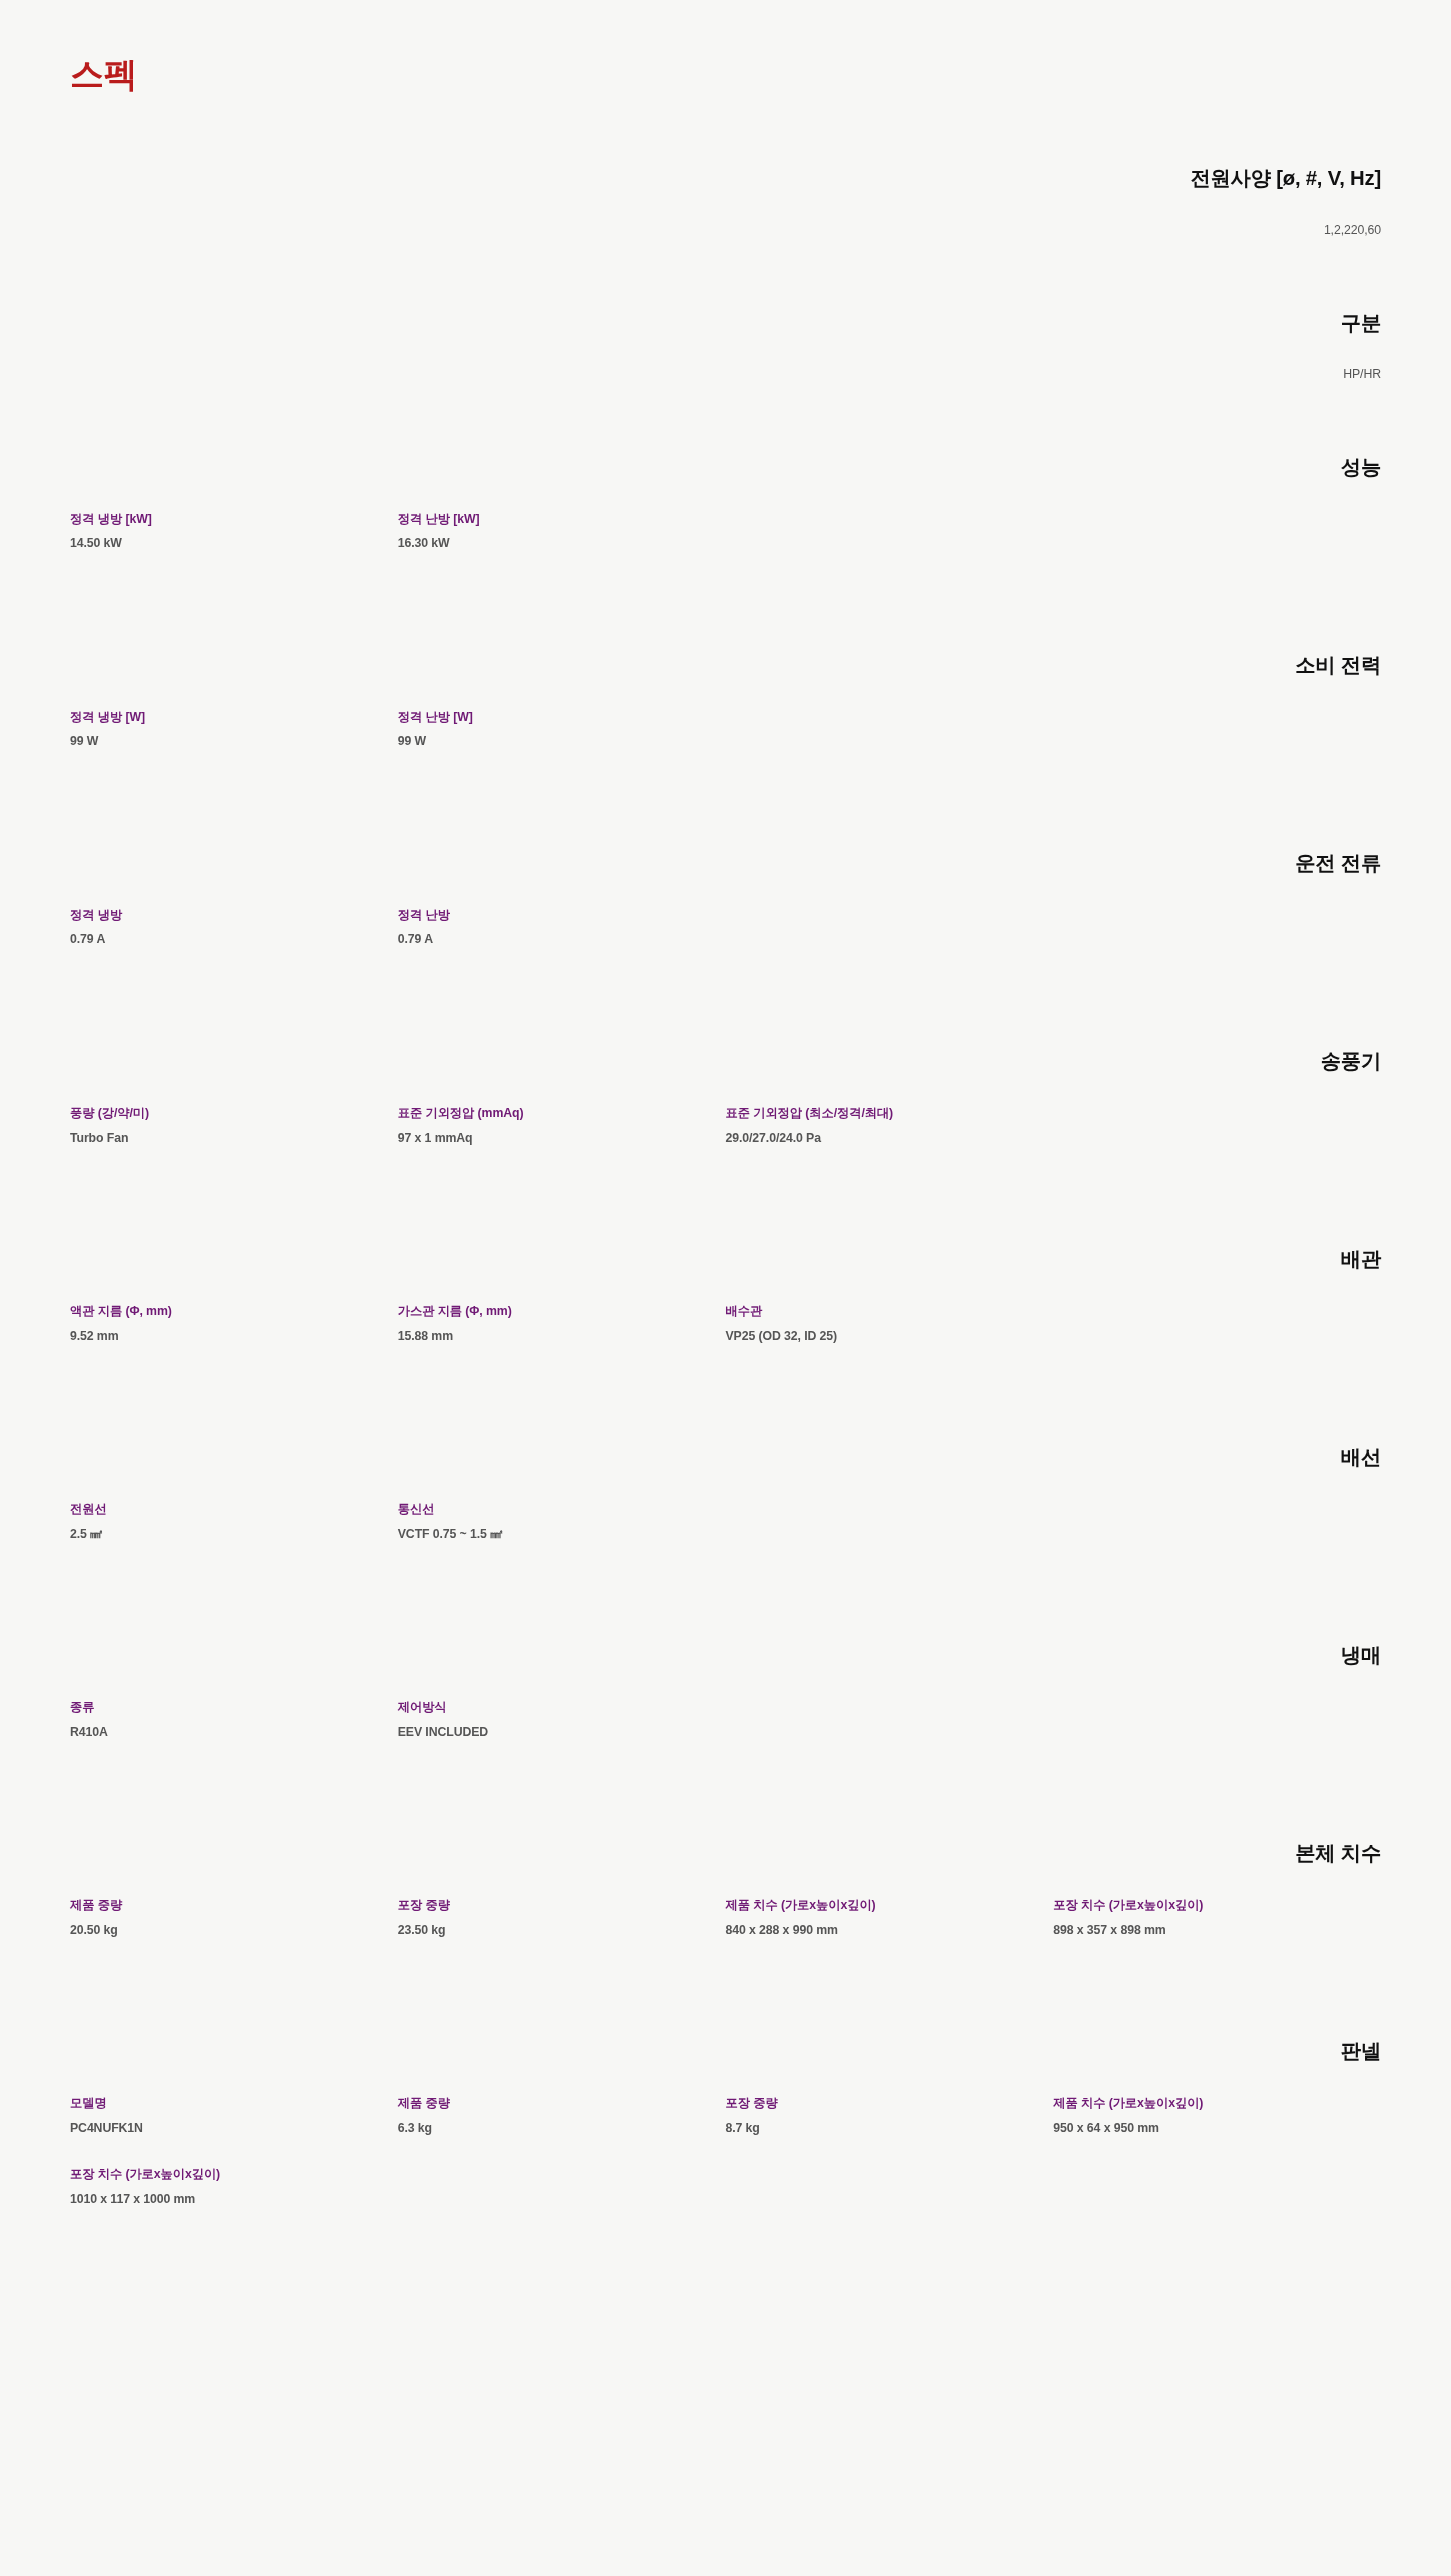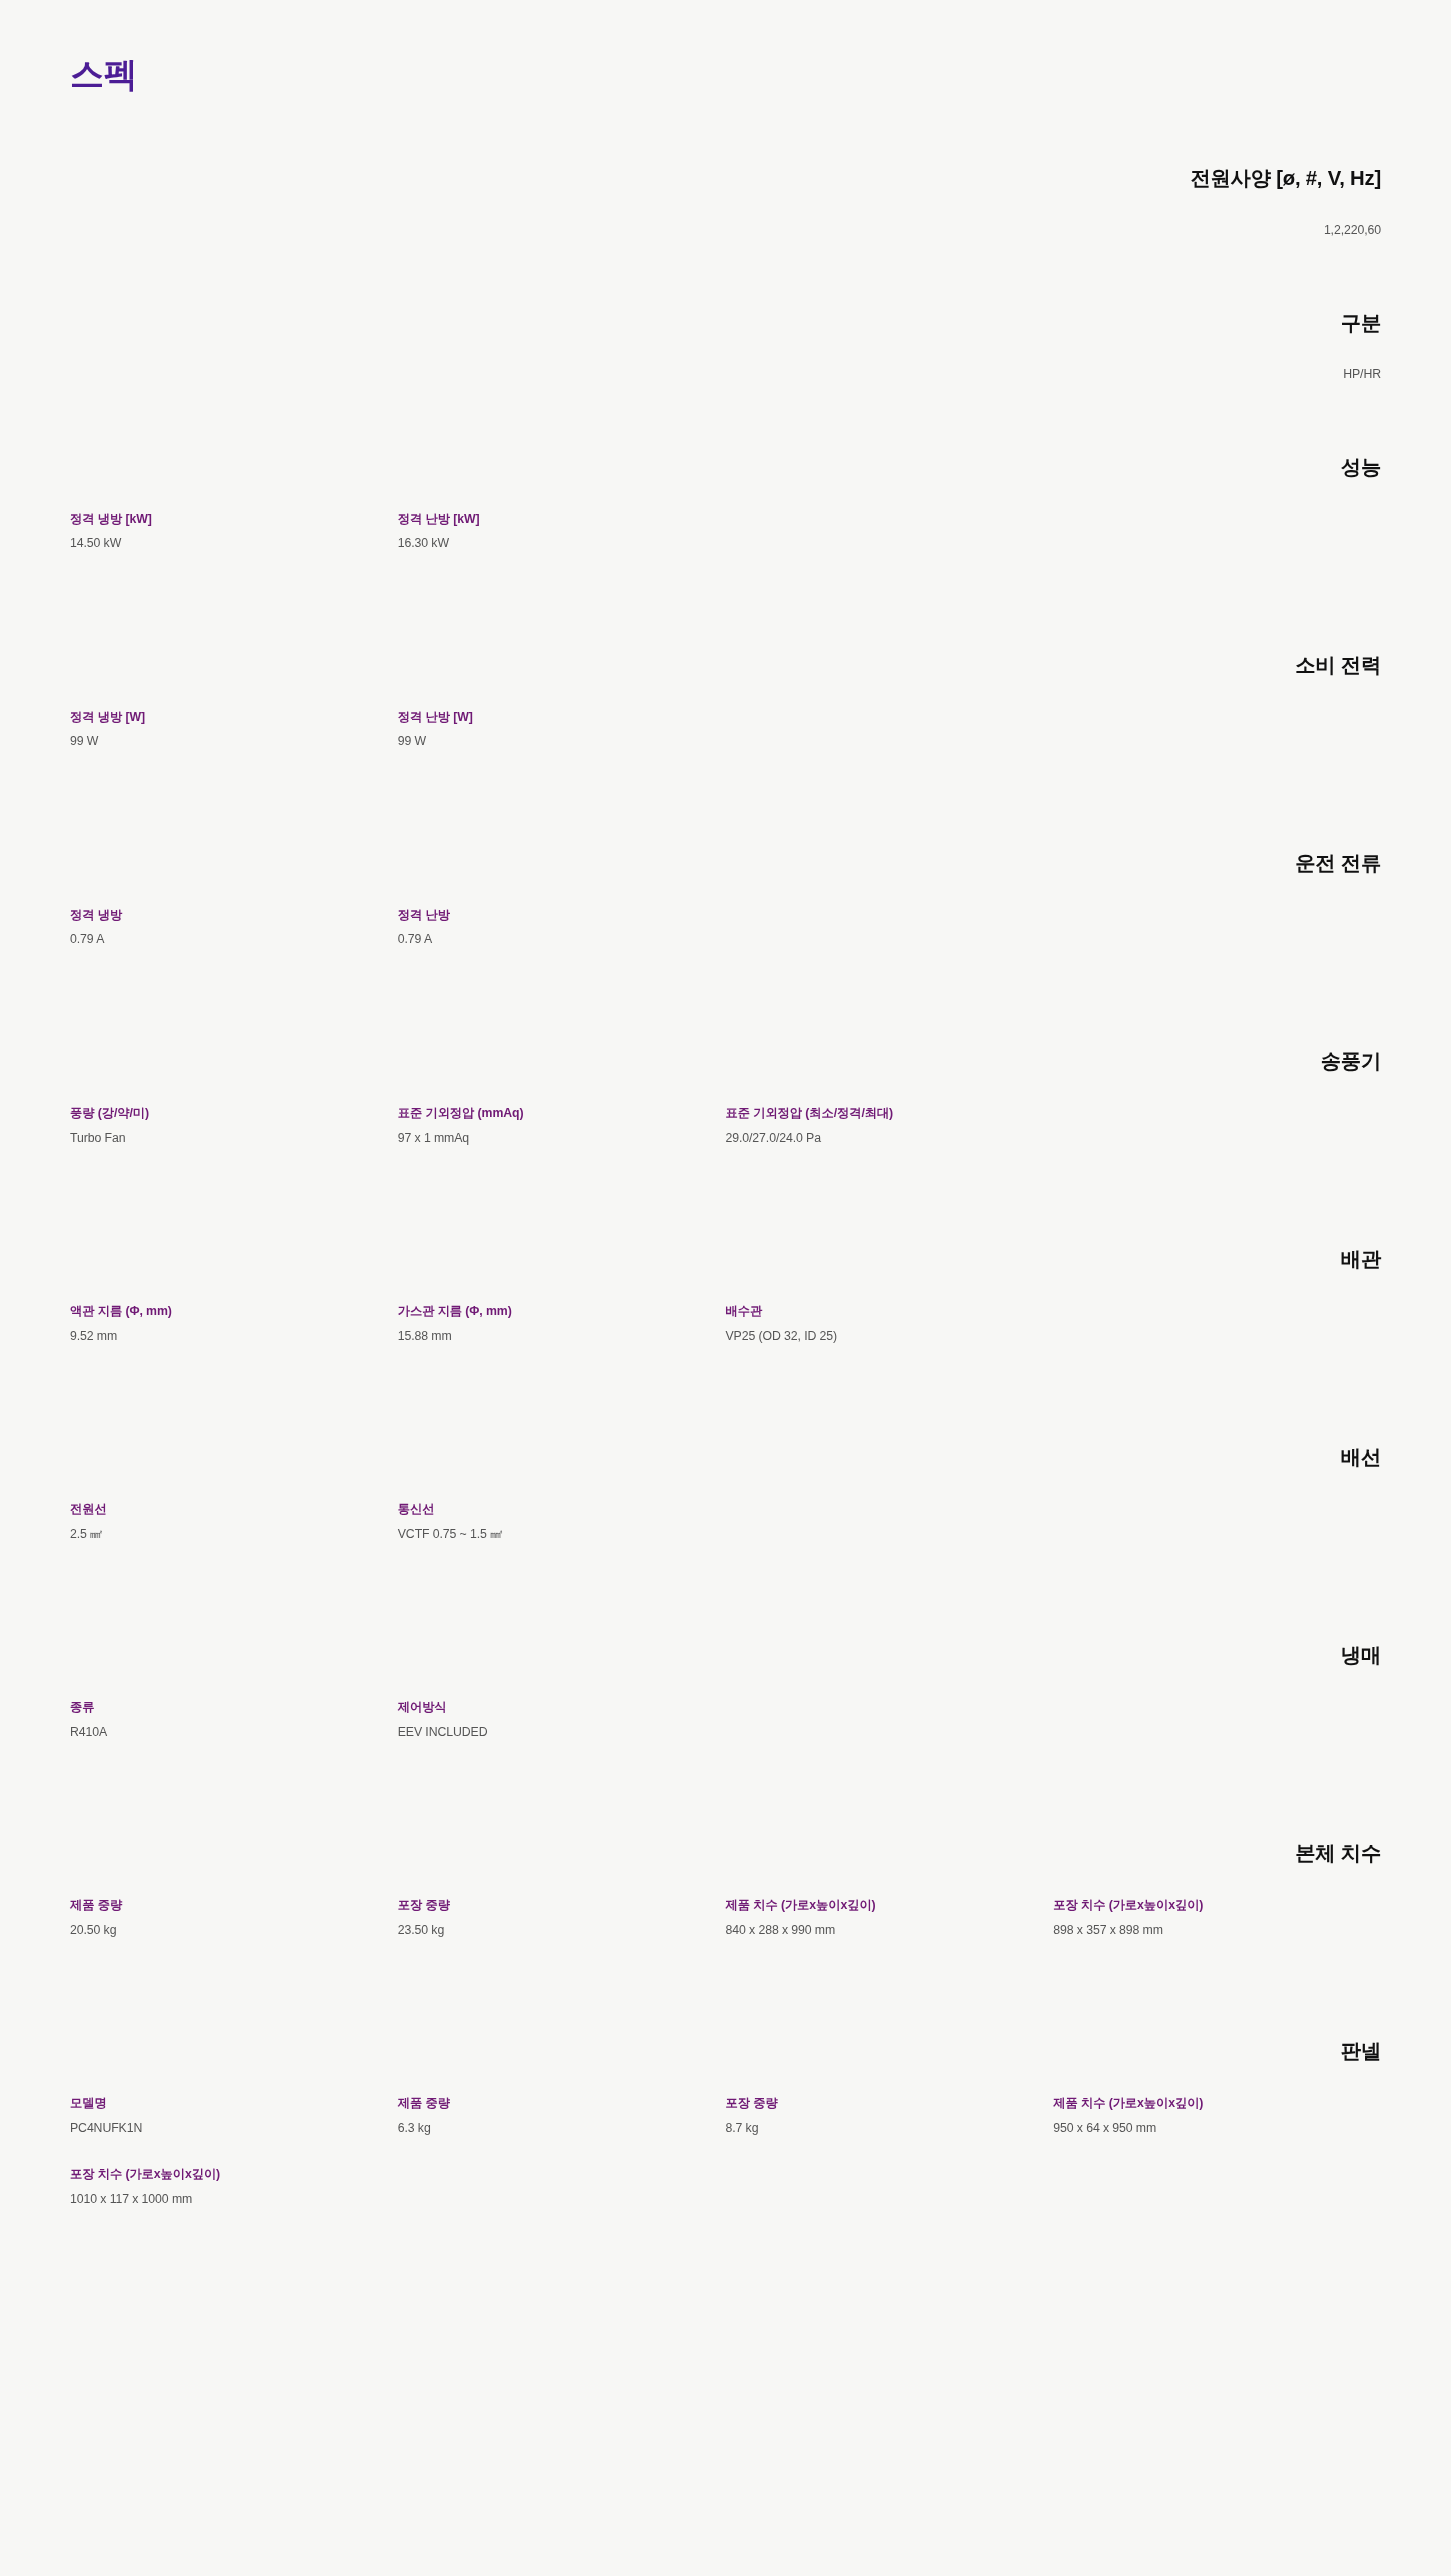--- a/index.html
+++ b/index.html
@@ -19,21 +19,21 @@
     min-height: 2576px;
     box-sizing: border-box;
     padding: 54px 70px 44px 70px;
     background: #f7f7f5;
   }
   .page-title {
     font-size: 34px;
     font-weight: bold;
     letter-spacing: -0.4px;
     margin: 0 0 0 0;
-    color: #4c1d95;
+    color: #b91c1c;
     line-height: 1.2;
   }
   .section {
     margin-top: 70px;
   }
   .section-title {
     font-size: 20.3px;
     font-weight: bold;
     color: #111111;
     letter-spacing: -0.2px;
@@ -55,21 +55,21 @@
   .field-label {
     font-size: 12.3px;
     font-weight: bold;
     color: #701a75;
     line-height: 1.45;
     margin-bottom: 6.5px;
     letter-spacing: -0.1px;
   }
   .field-value {
     font-size: 12.3px;
-    font-weight: normal;
+    font-weight: bold;
     color: #555555;
     line-height: 1.45;
     letter-spacing: -0.1px;
   }
   .plain-value {
     font-size: 12.3px;
     color: #555555;
     line-height: 1.45;
     letter-spacing: -0.1px;
     text-align: right;

